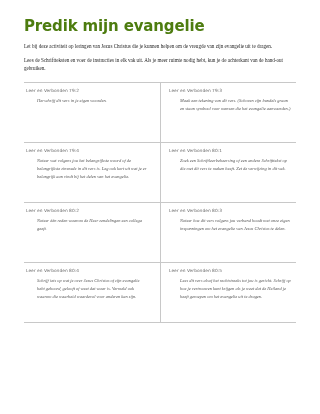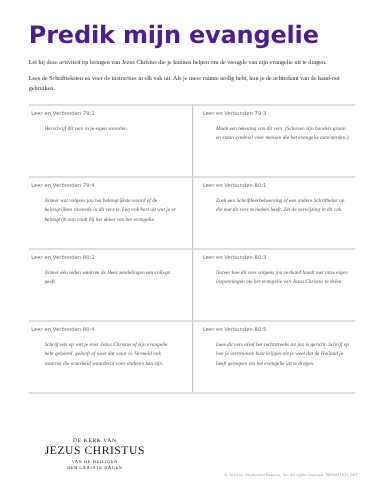--- a/index.html
+++ b/index.html
@@ -23,24 +23,24 @@
     height: 414px;
     background: #ffffff;
     box-sizing: border-box;
     padding: 0 24px;
   }
 
   
   .doc-title {
     font-family: "DejaVu Sans", "Liberation Sans", sans-serif;
     font-weight: bold;
-    font-size: 20px;
+    font-size: 15px;
     line-height: 1.15;
     letter-spacing: -0.15px;
-    color: #4c1d95;
+    color: #4d7c0f;
     margin: 0;
     padding-top: 18px;
   }
 
   .intro {
     margin: 0;
     padding-top: 7px;
     font-family: "Liberation Serif", "DejaVu Serif", serif;
     font-size: 5.1px;
     line-height: 1.62;
@@ -203,26 +203,14 @@
 
     <div class="card col-right">
       <div class="card-ref">Leer en Verbonden 80:5</div>
       <div class="card-task">Lees dit vers alsof het rechtstreeks tot jou is gericht. Schrijf op hoe je vertrouwen kunt krijgen als je weet dat de Heiland je heeft geroepen om het evangelie uit te dragen.</div>
     </div>
 
   </div>
 
   <div class="grid-bottom-rule"></div>
 
-  <div class="footer">
-
-    <div class="logo">
-      <div class="logo-line1">DE KERK VAN</div>
-      <div class="logo-line2">JEZUS CHRISTUS</div>
-      <div class="logo-line3">VAN DE HEILIGEN</div>
-      <div class="logo-line4">DER LAATSTE DAGEN</div>
-    </div>
-
-    <div class="copyright">© 2024 by Intellectual Reserve, Inc. All rights reserved. PD80087911_DUT</div>
-
-  </div>
 
 </div>
 
 </body></html>

